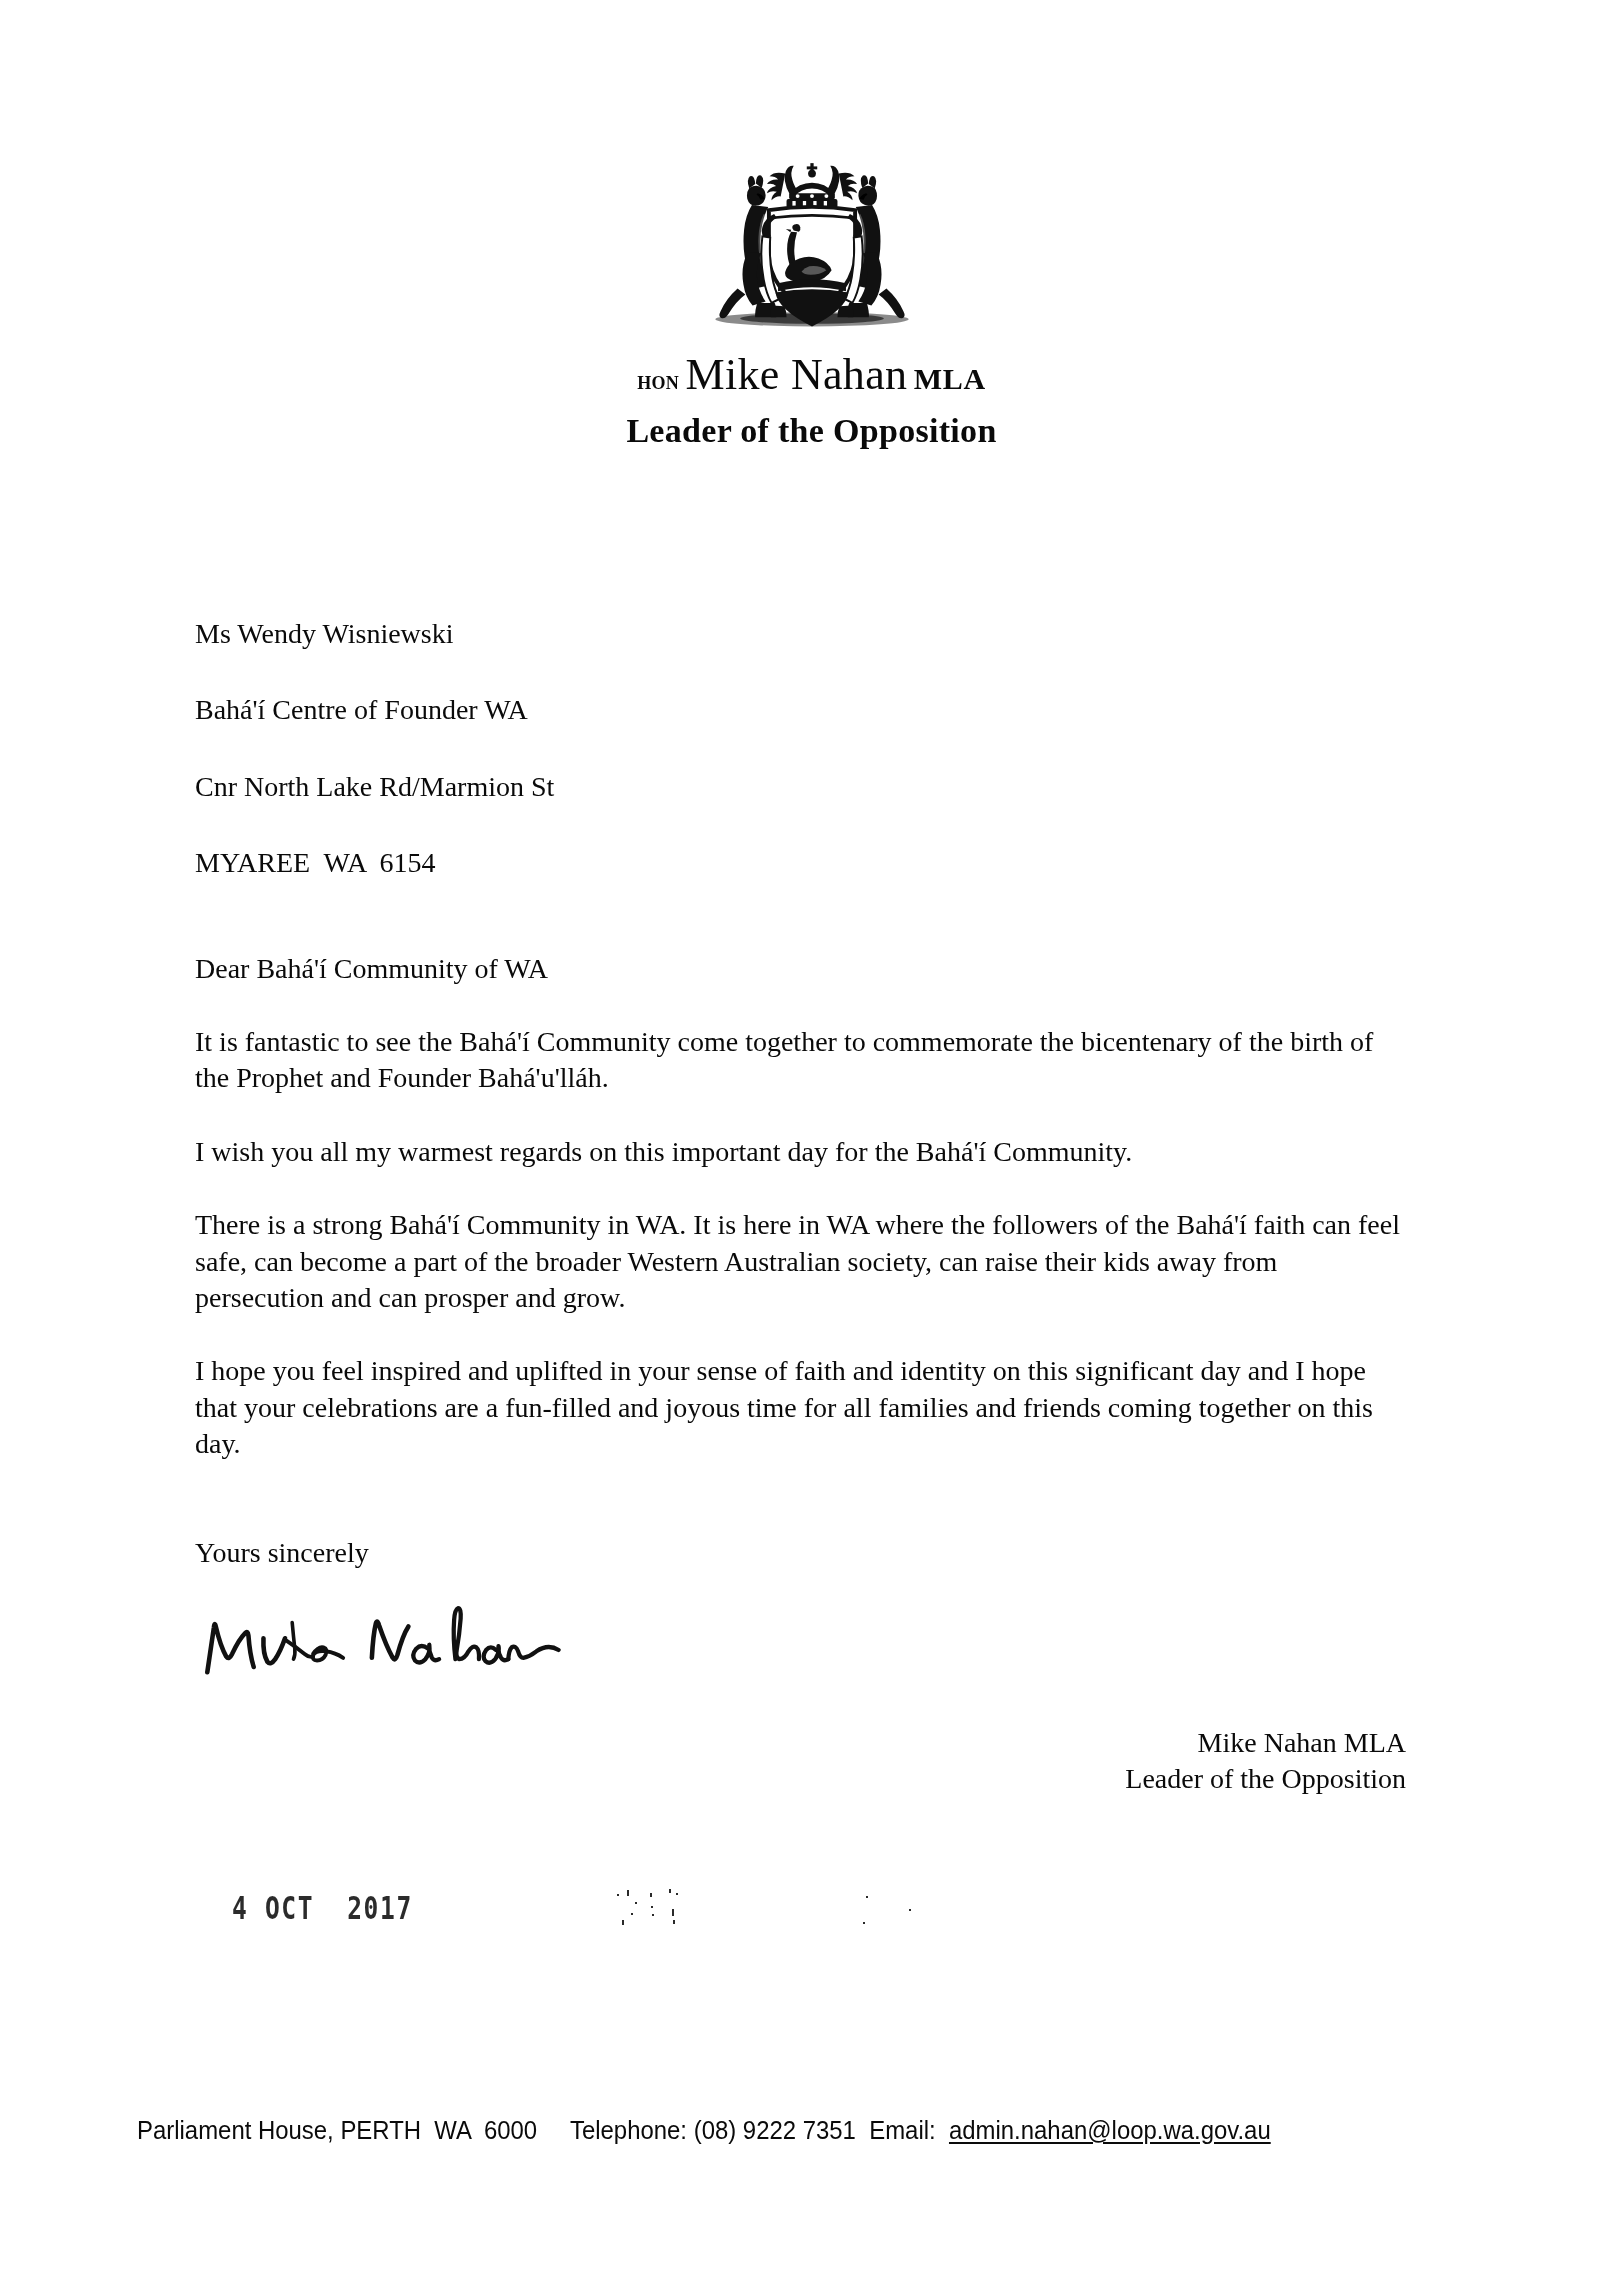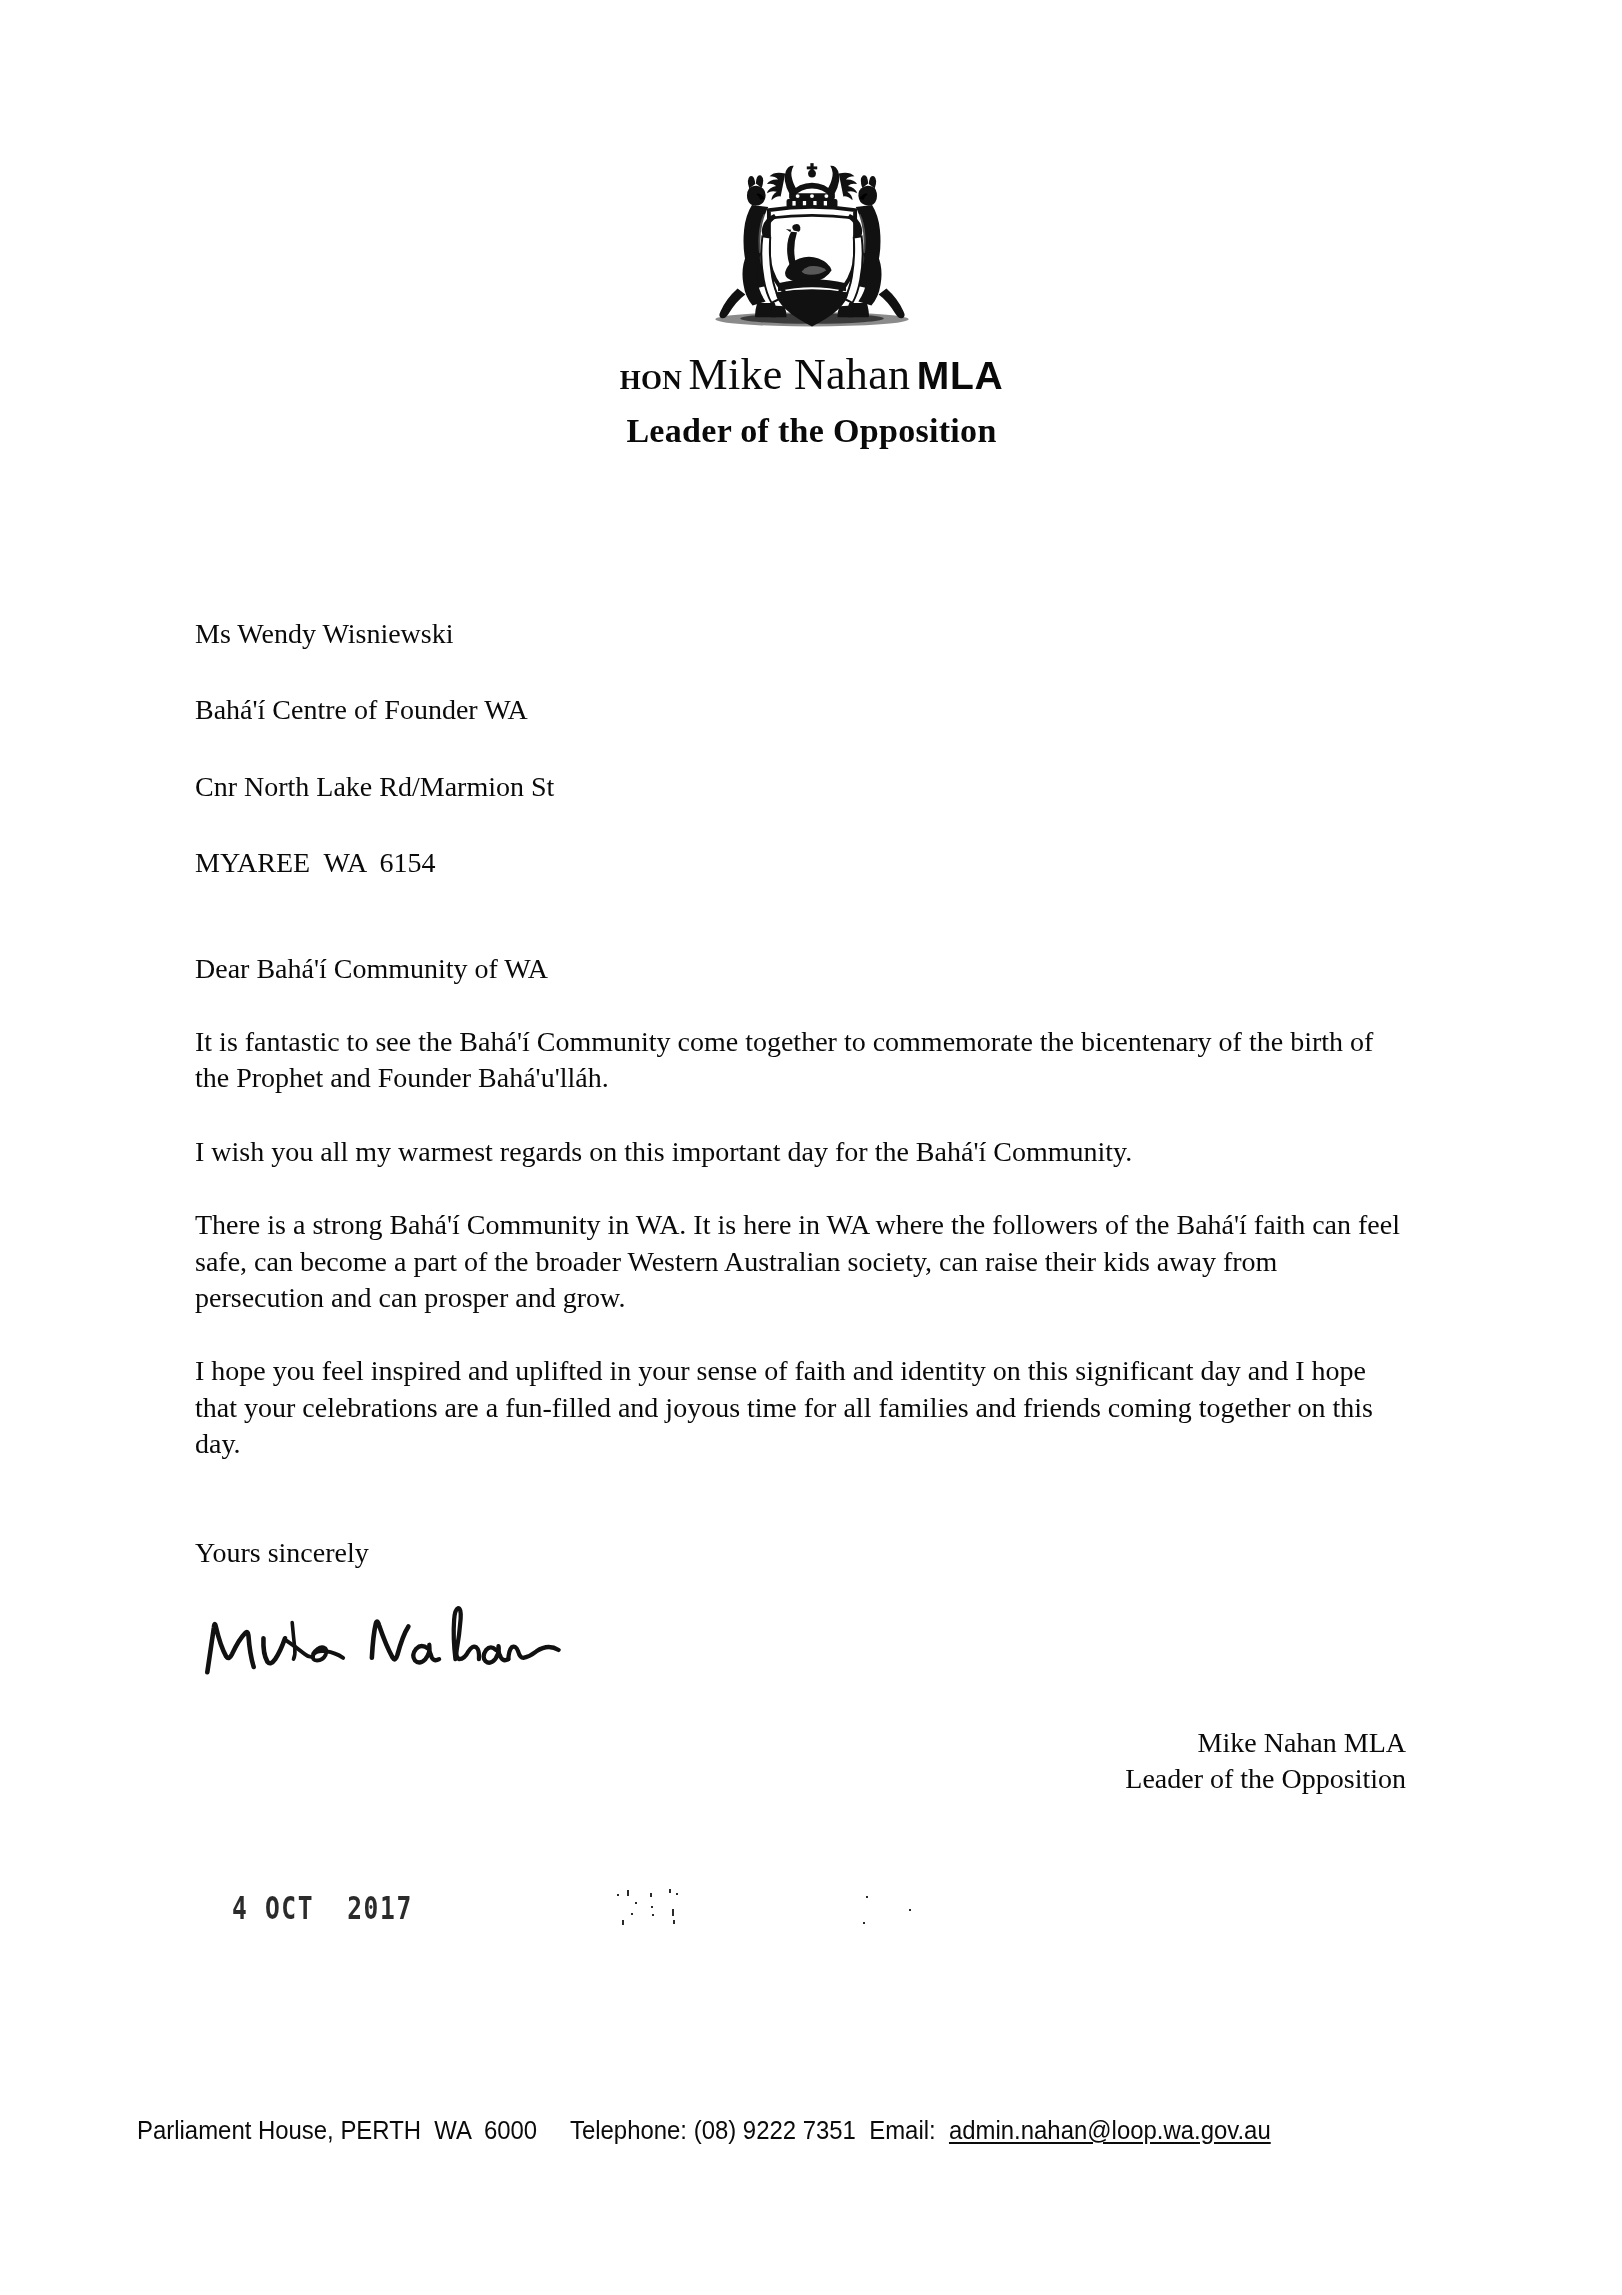--- a/index.html
+++ b/index.html
@@ -37,37 +37,37 @@
     height: 175px;
   }
   .title-line {
     margin-top: 23.6px;
     line-height: 1.02;
     white-space: nowrap;
   }
   .title-hon {
     font-family: "Liberation Serif", "DejaVu Serif", serif;
     font-weight: 700;
-    font-size: 39px;
+    font-size: 26px;
     letter-spacing: 0.3px;
     font-variant: small-caps;
     text-transform: lowercase;
   }
   .title-hon::first-letter { text-transform: uppercase; }
   .title-name {
     font-family: "Liberation Serif", "DejaVu Serif", serif;
     font-weight: 400;
     font-size: 44px;
     letter-spacing: 0.3px;
     margin: 0 6.5px;
   }
   .title-mla {
-    font-family: Liberation Sans, sans-serif;
+    font-family: Liberation Serif, serif;
     font-weight: 700;
-    font-size: 39px;
+    font-size: 30px;
     letter-spacing: 0.7px;
   }
   .subtitle-line {
     margin-top: 14.4px;
     font-family: "Liberation Serif", "DejaVu Serif", serif;
     font-weight: 700;
     font-size: 34px;
     letter-spacing: 0.3px;
   }
 

